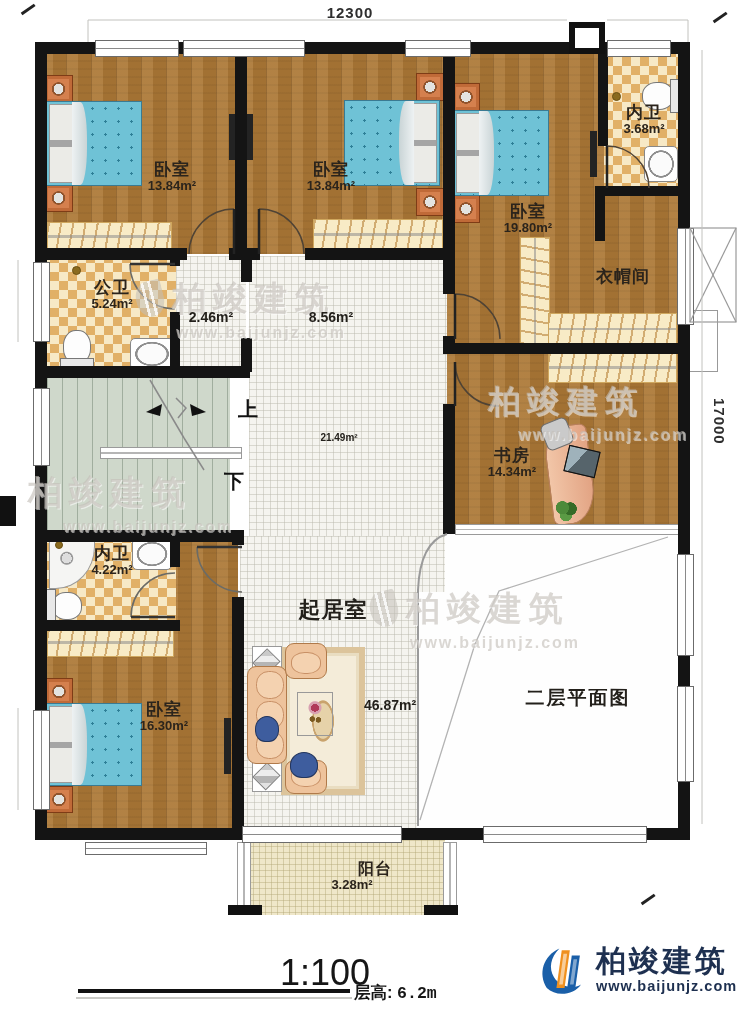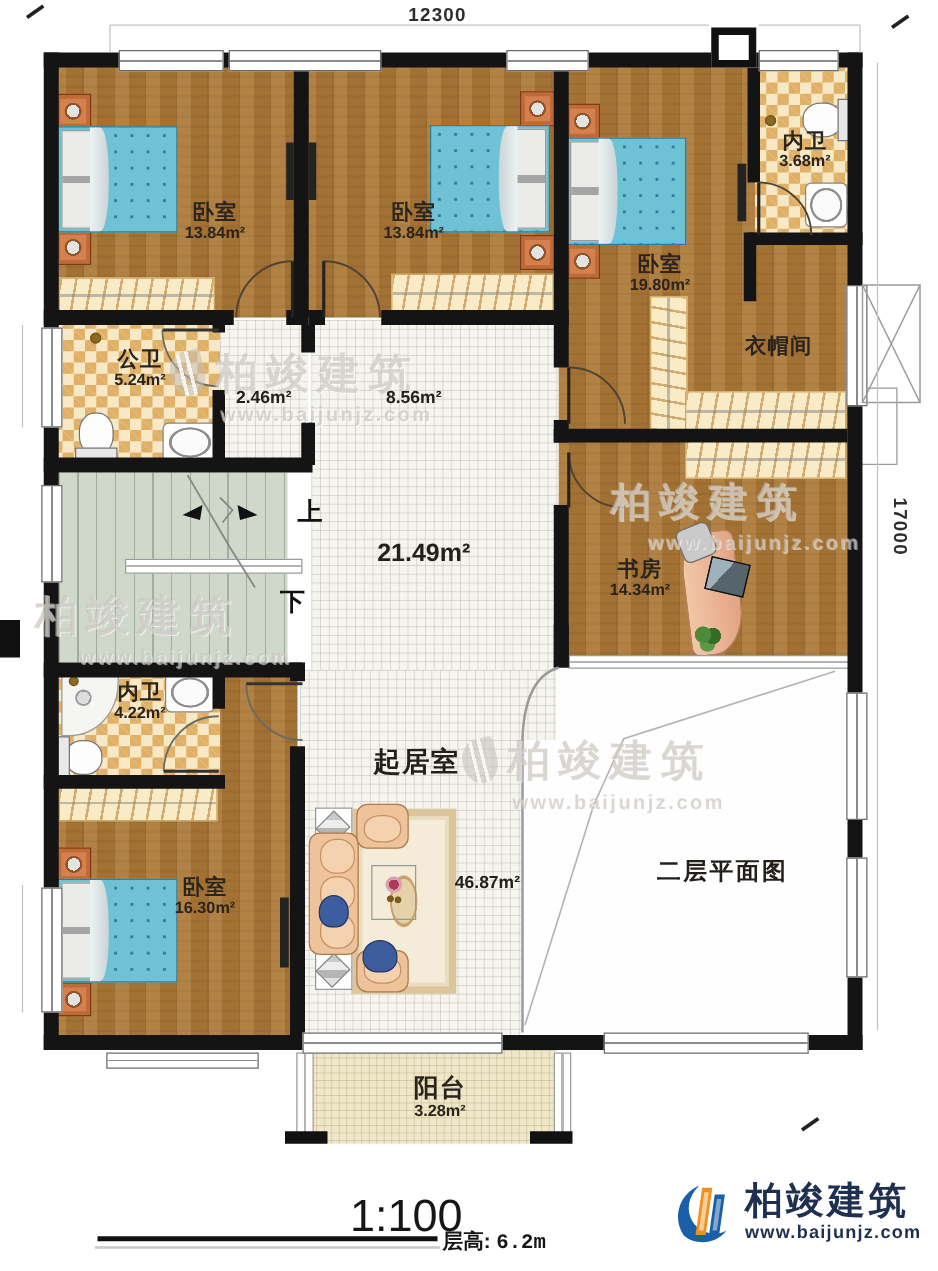--- a/index.html
+++ b/index.html
@@ -380,47 +380,47 @@
     <span class="nm">公卫</span>
         <span class="ar">5.24m²</span>
       </div>
   <div class="abs rl onTile" style="left:171px;top:310px;width:80px;">
     <span class="ar" style="font-size:14px;">2.46m²</span>
       </div>
   <div class="abs rl onTile" style="left:291px;top:310px;width:80px;">
     <span class="ar" style="font-size:14px;">8.56m²</span>
       </div>
   <div class="abs rl onTile" style="left:299px;top:433px;width:80px;">
-    <span class="ar" style="font-size:20px;">21.49m²</span>
+    <span class="ar" style="font-size:10px;">21.49m²</span>
       </div>
   <div class="abs updown" style="left:238px;top:396px;">上</div>
   <div class="abs updown" style="left:224px;top:468px;">下</div>
   <div class="abs rl" style="left:467px;top:447px;width:90px;">
     <span class="nm">书房</span>
         <span class="ar">14.34m²</span>
       </div>
   <div class="abs rl" style="left:67px;top:545px;width:90px;">
     <span class="nm">内卫</span>
         <span class="ar">4.22m²</span>
       </div>
   <div class="abs rl" style="left:119px;top:701px;width:90px;">
     <span class="nm">卧室</span>
         <span class="ar">16.30m²</span>
       </div>
   <div class="abs rl onTile" style="left:283px;top:598px;width:100px;">
     <span class="nm" style="font-size:22px;">起居室</span>
       </div>
-  <div class="abs rl onTile" style="left:336px;top:698px;width:80px;text-align:right;">
+  <div class="abs rl onTile" style="left:350px;top:698px;width:80px;">
     <span class="ar" style="font-size:14px;">46.87m²</span>
       </div>
   <div class="abs rl onTile" style="left:518px;top:688px;width:120px;">
     <span class="nm" style="font-size:19px;letter-spacing:2px;">二层平面图</span>
       </div>
   <div class="abs rl" style="left:312px;top:861px;width:80px;">
-    <span class="nm" style="font-size:20px;">阳台</span>
+    <span class="nm" style="font-size:16px;text-align:right;">阳台</span>
         <span class="ar">3.28m²</span>
       </div>
 </div>
 
 <div id="tblock">
   <div class="tb-rule1"></div>
   <div class="tb-rule2"></div>
   <div class="tb-scale">1:100</div>
   <div class="tb-l2">
     <span>层高:</span>

